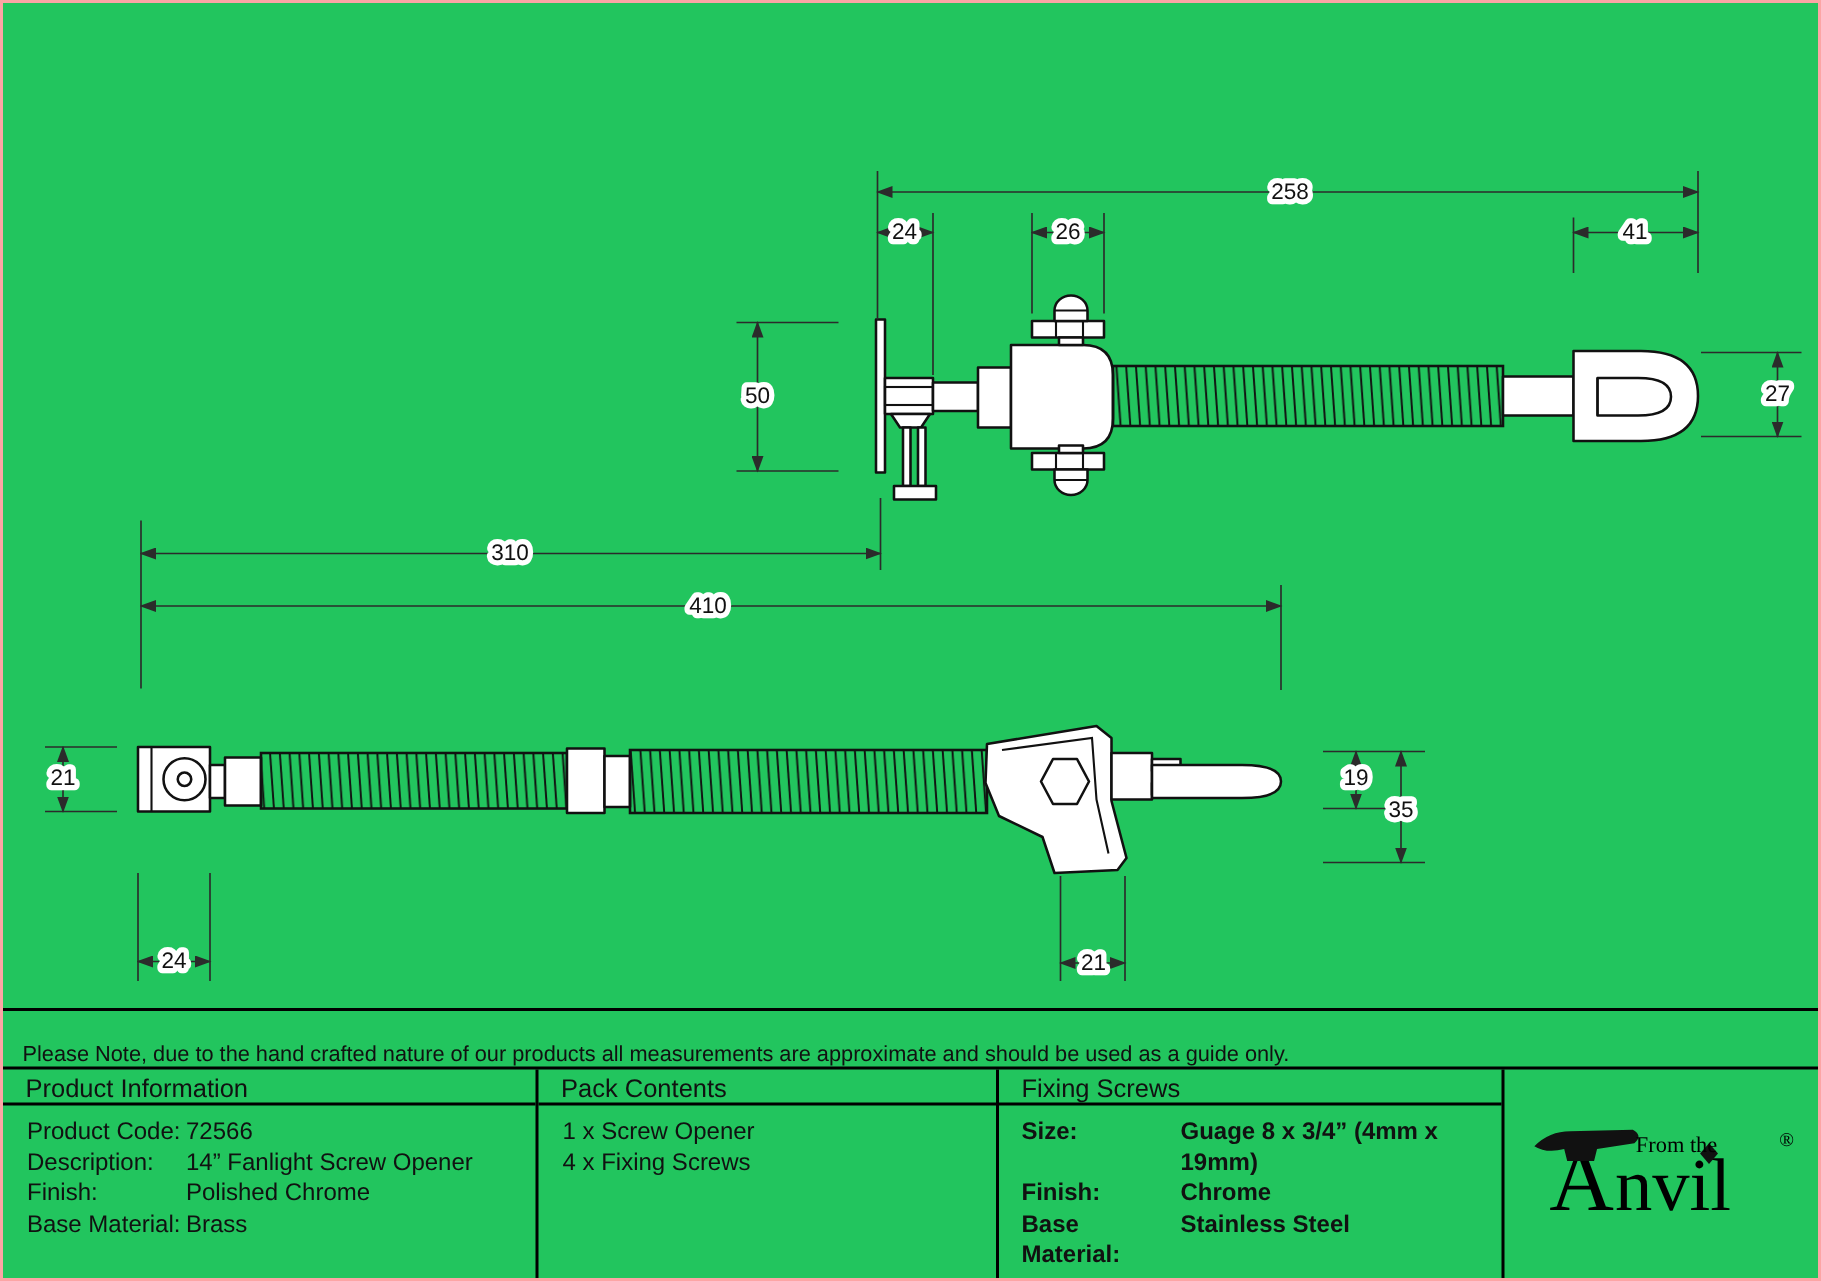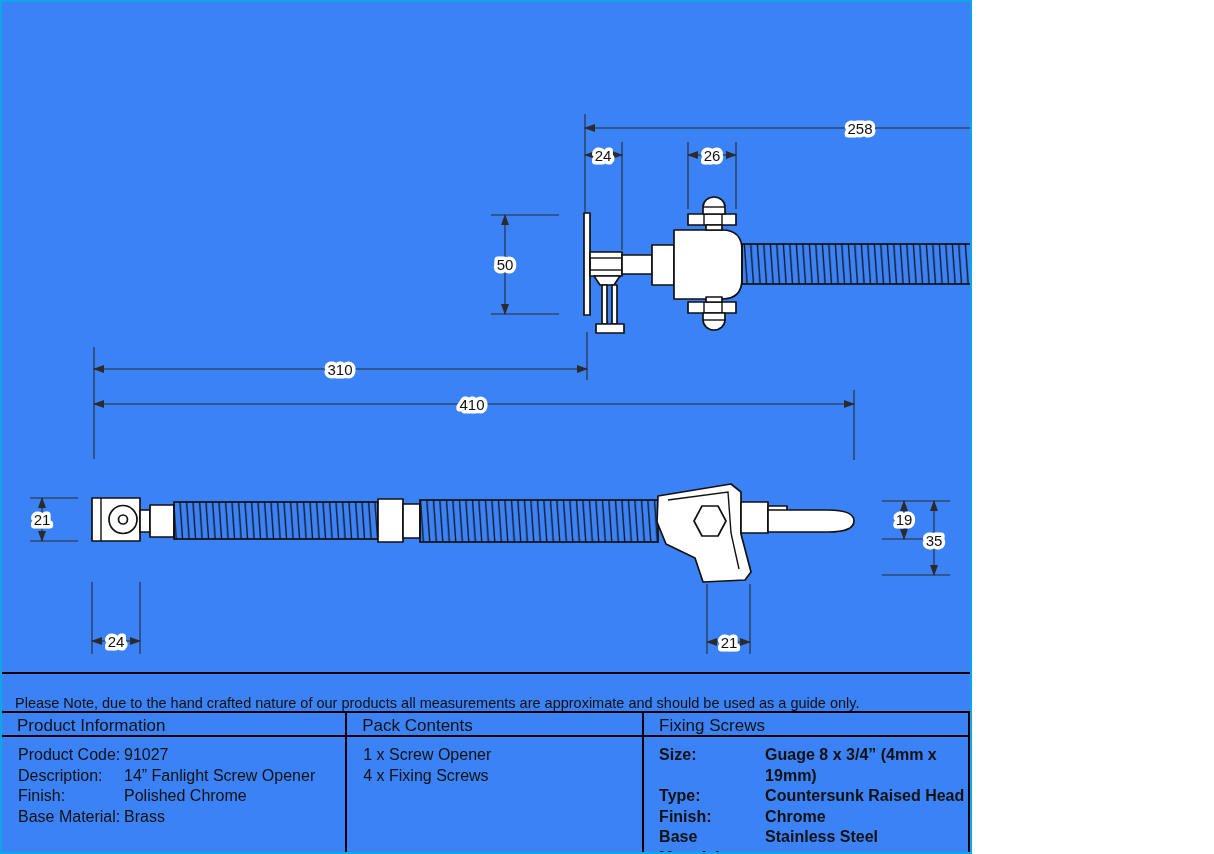--- a/index.html
+++ b/index.html
@@ -1,18 +1,18 @@
 <!DOCTYPE html>
 <html><head>
 <meta charset="utf-8">
 <style>
   html,body{margin:0;padding:0;background:#fff;}
   .page{
-    position:relative;width:972px;height:854px;background:#3b82f6;
-    border:2px solid #0ea5e9;box-sizing:border-box;overflow:hidden;
+    position:relative;width:1214px;height:854px;background:#22c55e;
+    border:2px solid #fca5a5;box-sizing:border-box;overflow:hidden;
     font-family:"Liberation Sans",sans-serif;color:#111;
   }
   svg text{font-family:"Liberation Sans",sans-serif;}
   .dimtext{
     font-size:15px;fill:#111;text-anchor:middle;dominant-baseline:central;
     paint-order:stroke;stroke:#fff;stroke-width:7px;stroke-linejoin:round;
   }
   .part{fill:#fff;stroke:#111;stroke-width:1.7;stroke-linejoin:round;}
   .partline{fill:none;stroke:#111;stroke-width:1.4;}
   .coilrect{fill:url(#coil);stroke:#111;stroke-width:1.7;}
@@ -175,21 +175,21 @@
   </div>
 
   
   <div class="info-table">
 
     <div class="col col-1">
       <div class="cell-header">Product Information</div>
       <div class="cell-body">
         <div class="kv-row">
           <span class="kv-label">Product Code:</span>
-          <span class="kv-value">91027</span>
+          <span class="kv-value">72566</span>
         </div>
         <div class="kv-row">
           <span class="kv-label">Description:</span>
           <span class="kv-value">14” Fanlight Screw Opener</span>
         </div>
         <div class="kv-row">
           <span class="kv-label">Finish:</span>
           <span class="kv-value">Polished Chrome</span>
         </div>
         <div class="kv-row">
@@ -206,24 +206,20 @@
         <div class="pack-item">4 x Fixing Screws</div>
       </div>
     </div>
 
     <div class="col col-3">
       <div class="cell-header">Fixing Screws</div>
       <div class="cell-body" style="padding-left:15px;font-weight:bold;">
         <div class="kv-row">
           <span class="kv-label">Size:</span>
           <span class="kv-value">Guage 8 x 3/4” (4mm x 19mm)</span>
-        </div>
-        <div class="kv-row">
-          <span class="kv-label">Type:</span>
-          <span class="kv-value">Countersunk Raised Head</span>
         </div>
         <div class="kv-row">
           <span class="kv-label">Finish:</span>
           <span class="kv-value">Chrome</span>
         </div>
         <div class="kv-row">
           <span class="kv-label">Base Material:</span>
           <span class="kv-value">Stainless Steel</span>
         </div>
       </div>

